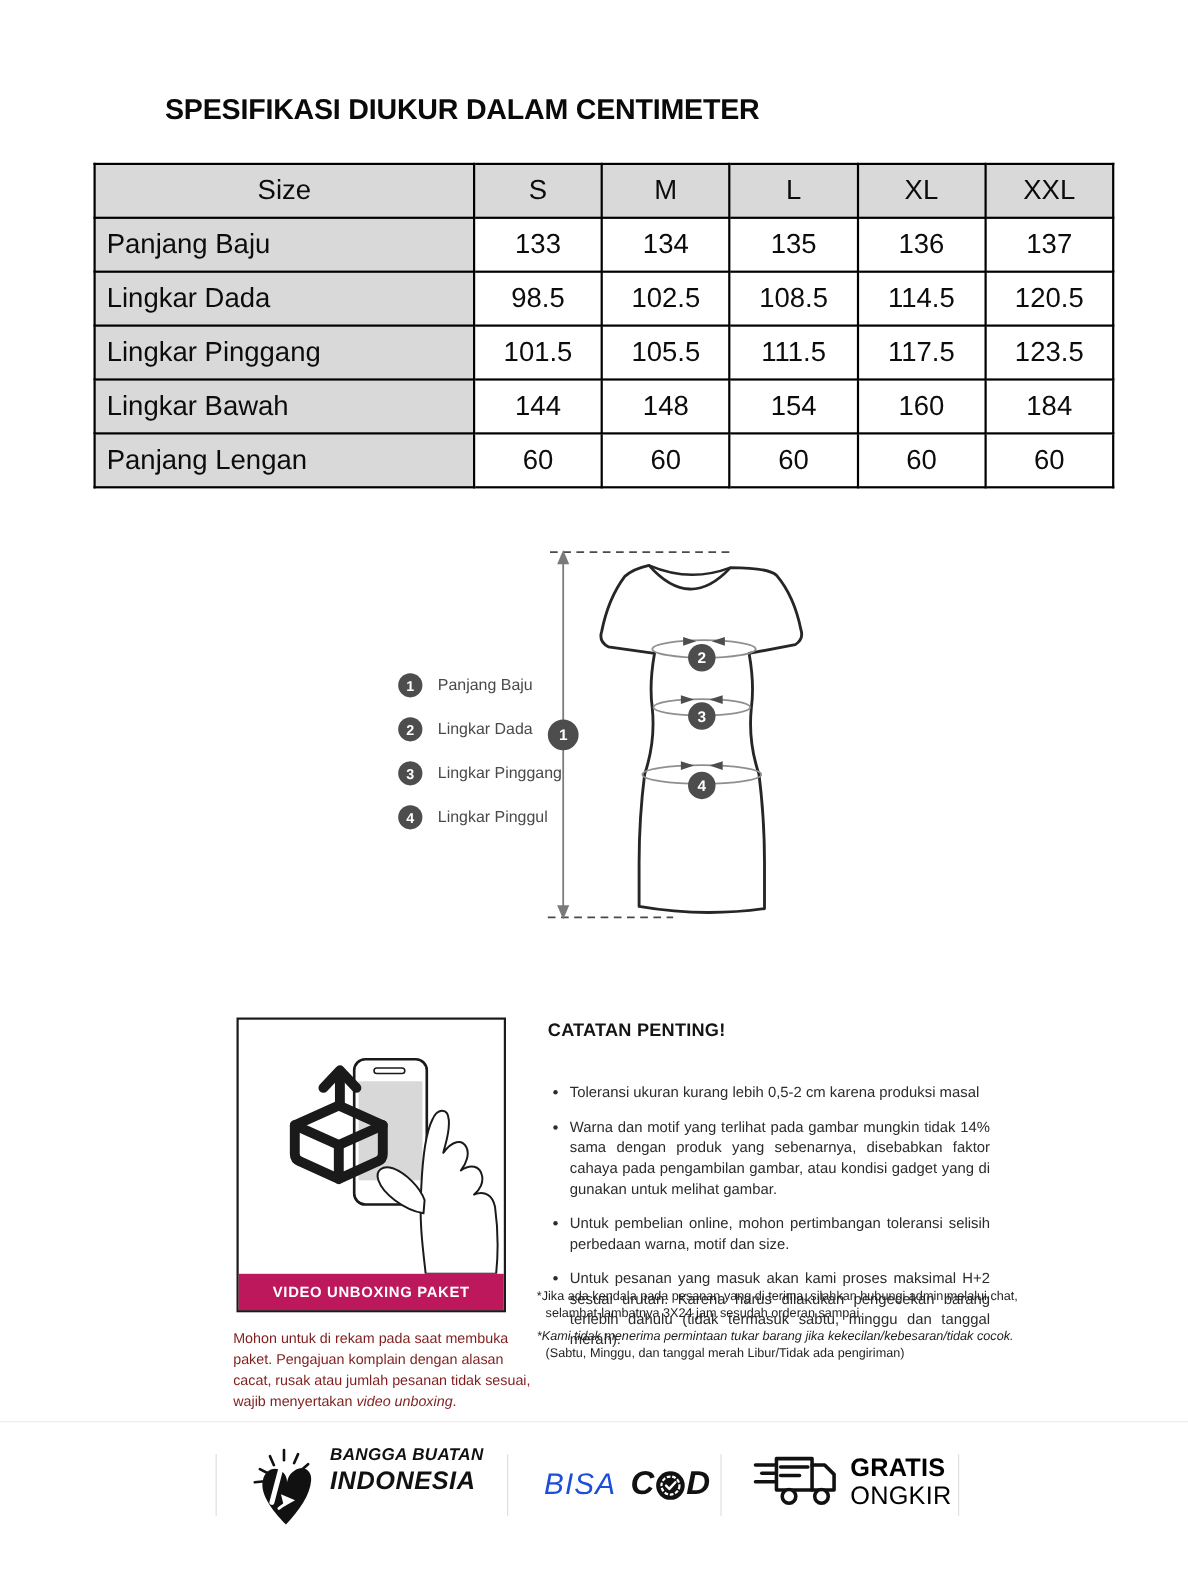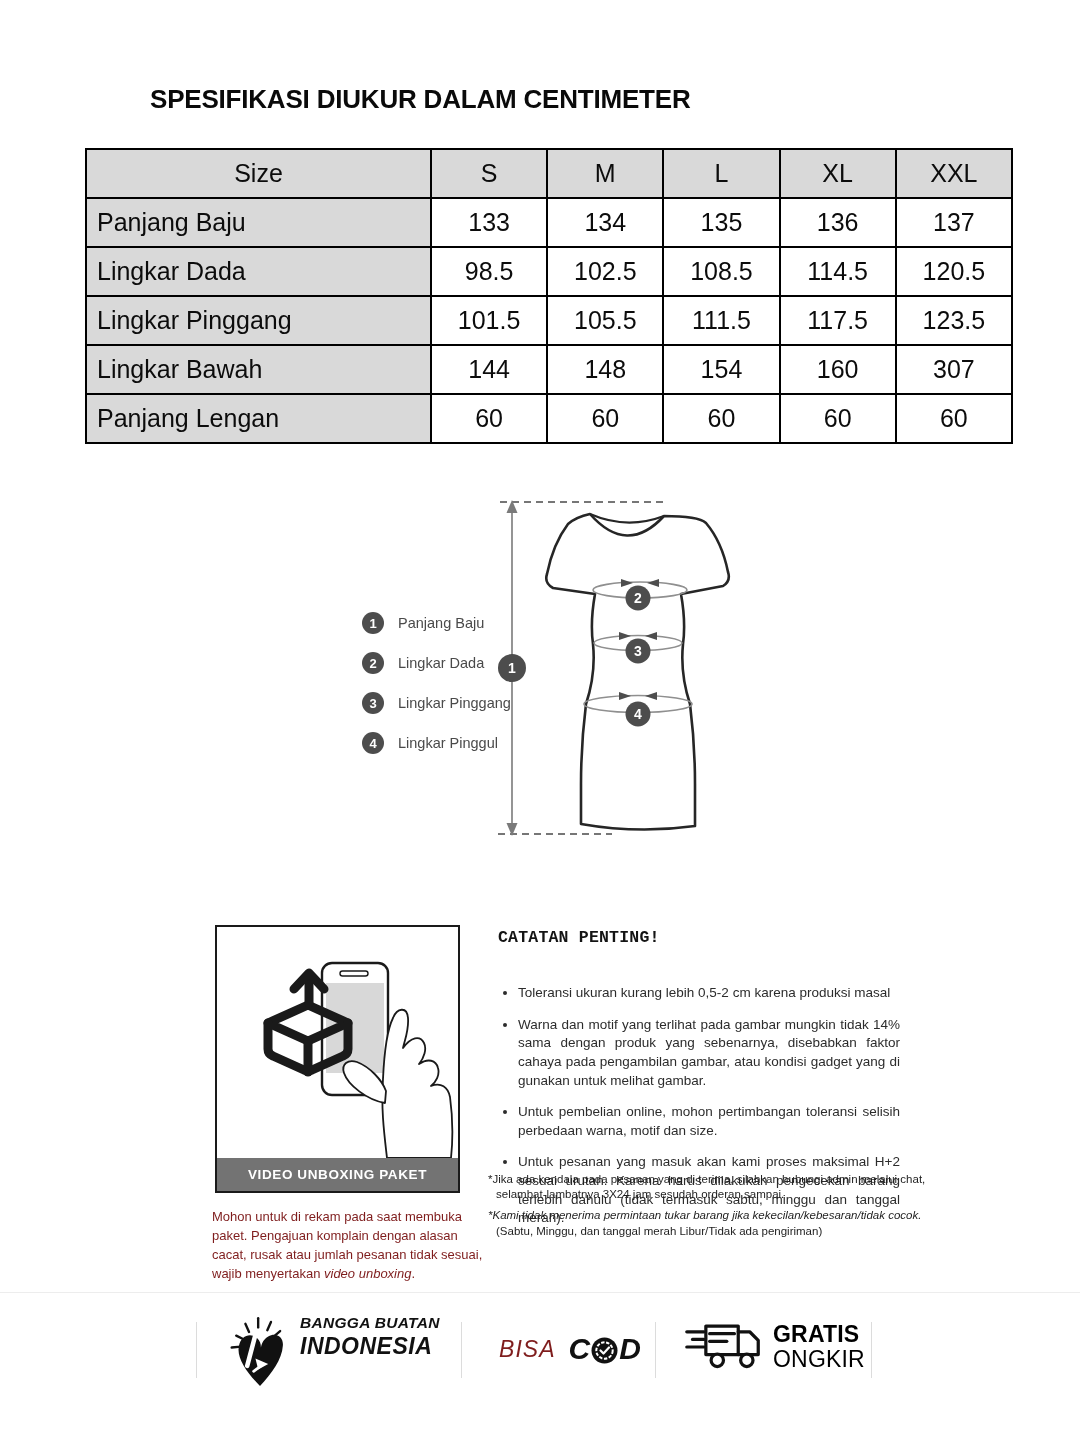--- a/index.html
+++ b/index.html
@@ -31,48 +31,48 @@
     font-size:13px; font-weight:700; display:flex; align-items:center; justify-content:center;
   }
   .legend-label { font-size:14.5px; color:#4a4a4a; }
 
   
   #dress-svg { left:350px; top:482px; }
 
   
   #unboxing-box { left:215px; top:925px; width:245px; height:268px; border:2px solid #1a1a1a; background:#fff; }
   #unboxing-bar {
-    position:absolute; left:0; bottom:0; width:100%; height:33px; background:#737373;
+    position:absolute; left:0; bottom:0; width:100%; height:33px; background:#be185d;
     display:flex; align-items:center; justify-content:center;
   }
   #unboxing-bar span { color:#fff; font-size:13.5px; font-weight:700; letter-spacing:0.6px; }
   #unboxing-caption { left:212px; top:1208px; width:286px; font-size:13px; line-height:1.45; color:#7f1d1d; }
 
   
-  #notes-heading { left:498px; top:928px; font-size:16.5px; font-weight:700; letter-spacing:0.2px; color:#141414;font-family:Liberation Mono, monospace; }
+  #notes-heading { left:498px; top:928px; font-size:16.5px; font-weight:700; letter-spacing:0.2px; color:#141414; }
   #notes-list { left:498px; top:984px; width:402px; list-style:disc outside; padding-left:20px; }
   #notes-list li { font-size:13.5px; line-height:1.38; color:#2c2c2c; text-align:justify; margin-bottom:13px; }
   #footnotes { left:488px; top:1172px; width:436px; font-size:11.5px; line-height:1.32; color:#1e1e1e; }
   #footnotes .fn { white-space:nowrap; }
   #footnotes .fn.indent { padding-left:8px; }
   #footnotes .fn.gap { margin-top:6px;font-style:italic; }
   #footnotes b { font-weight:700; }
 
   
   #footer-rule { left:0; top:1292px; width:1080px; height:1px; background:#ededed; }
   .v-sep { top:1322px; width:1px; height:56px; background:#dcdcdc; }
   #sep-1 { left:196px; } #sep-2 { left:461px; } #sep-3 { left:655px; } #sep-4 { left:871px; }
 
   #badge-bbi { left:228px; top:1314px; display:flex; align-items:flex-start; gap:8px; }
   #bbi-text { font-style:italic; color:#111; }
   #bbi-line1 { font-size:15.5px; font-weight:600; letter-spacing:0.3px; }
   #bbi-line2 { font-size:23px; font-weight:800; letter-spacing:0.5px; margin-top:1px; }
 
   #badge-cod { left:495px; top:1332px; width:150px; display:flex; align-items:center; justify-content:center; gap:13px; }
-  #cod-bisa { font-size:23px; font-style:italic; font-weight:400; color:#7f1d1d; letter-spacing:1px; }
+  #cod-bisa { font-size:27px; font-style:italic; font-weight:400; color:#1d4ed8; letter-spacing:1px; }
   #cod-word { display:flex; align-items:center; font-size:30px; font-style:italic; font-weight:800; color:#111; }
   #cod-word .cod-letter { letter-spacing:0; }
   #cod-o { width:27px; height:27px; margin:0 1px; position:relative; top:1px; }
 
   #badge-ongkir { left:683px; top:1318px; display:flex; align-items:center; gap:10px; }
   #ongkir-text { color:#000000; }
   #ongkir-line1 { font-size:23px; font-weight:800; letter-spacing:0.2px; }
   #ongkir-line2 { font-size:23px; font-weight:500; letter-spacing:0.2px; margin-top:-2px; }
 </style>
 </head>
@@ -123,21 +123,21 @@
         <td>111.5</td>
         <td>117.5</td>
         <td>123.5</td>
       </tr>
       <tr>
         <th>Lingkar Bawah</th>
         <td>144</td>
         <td>148</td>
         <td>154</td>
         <td>160</td>
-        <td>307</td>
+        <td>184</td>
       </tr>
       <tr>
         <th>Panjang Lengan</th>
         <td>60</td>
         <td>60</td>
         <td>60</td>
         <td>60</td>
         <td>60</td>
       </tr>
     </tbody>

